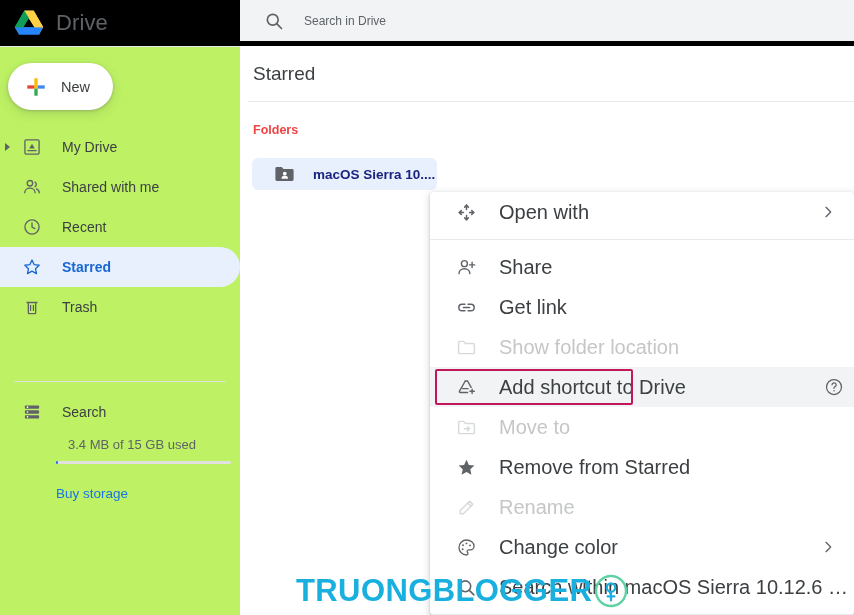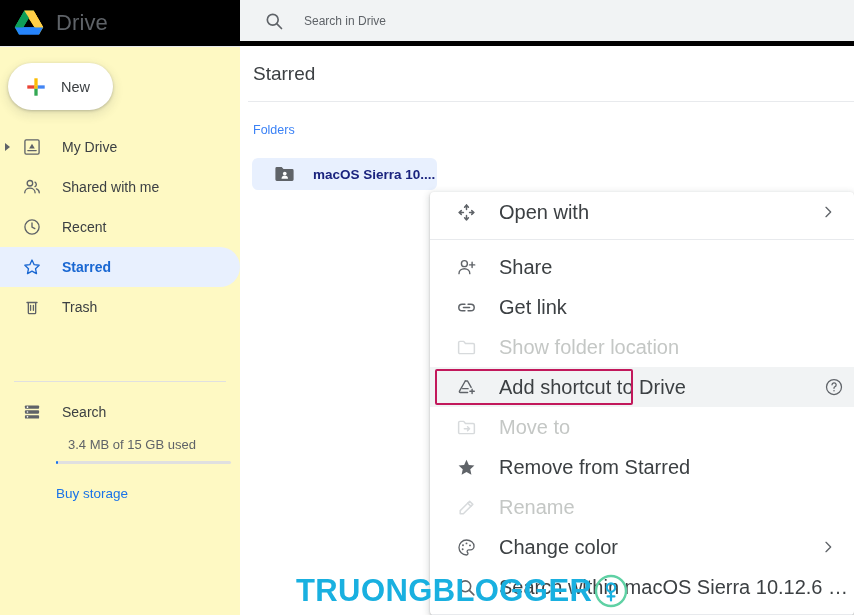--- a/index.html
+++ b/index.html
@@ -23,21 +23,21 @@
   }
   .search-ic { width:20px; height:20px; flex:0 0 auto; color:#5f6368; }
   .search-input {
     border:0; outline:0; background:transparent;
     font-family:"Liberation Sans", sans-serif; font-size:12px; color:#5f6368; width:480px;
   }
   .search-input::placeholder { color:#5f6368; opacity:1; }
   .topbar-sep { position:absolute; left:0; top:46px; width:240px; height:1px; background:#e8eaed; }
 
   
-  .sidebar { position:absolute; left:0; top:47px; width:240px; height:568px; background:#fef9c3;padding-left:28px; }
+  .sidebar { position:absolute; left:0; top:47px; width:240px; height:568px; background:#bef264;padding-left:28px; }
   .new-btn {
     position:absolute; left:8px; top:16px; width:105px; height:47px;
     background:#fff; border-radius:24px; display:flex; align-items:center; gap:14px;
     padding-left:17px; box-shadow:0 1px 3px rgba(60,64,67,.3),0 4px 8px 3px rgba(60,64,67,.09);
     cursor:pointer; border:none;
   }
   .new-label { font-size:14.5px; color:#3c4043; }
   .plus-ic { width:22px; height:22px; position:relative; flex:0 0 auto; }
 
   .navlist { position:absolute; left:0; top:80px; width:240px; }
@@ -66,21 +66,21 @@
   .storage-label { font-size:14px; color:#3c4043; }
   .storage-used { position:absolute; left:56px; top:390px; font-size:13px; color:#5f6368;margin-left:12px; }
   .storage-bar { position:absolute; left:56px; top:414px; width:175px; height:3px; background:#e0e0e0; border-radius:2px; }
   .storage-bar i { display:block; height:3px; width:2px; background:#1a73e8; border-radius:2px; }
   .buy-storage { position:absolute; left:56px; top:439px; font-size:13.5px; color:#1a73e8; cursor:pointer; }
 
   
   .main { position:absolute; left:240px; top:47px; width:614px; height:568px; background:#fff; }
   .page-title { position:absolute; left:13px; top:16px; font-size:19px; color:#3c4043; }
   .main-rule { position:absolute; left:8px; top:54px; width:606px; height:1px; background:#e8eaed; }
-  .section-label { position:absolute; left:13px; top:76px; font-size:12.5px; color:#3b82f6; font-weight:400; }
+  .section-label { position:absolute; left:13px; top:76px; font-size:12.5px; color:#ef4444; font-weight:700; }
 
   .folder-card {
     position:absolute; left:12px; top:111px; width:185px; height:32px;
     background:#e8f0fe; border-radius:6px; display:flex; align-items:center;
     padding-left:22px; gap:18px; cursor:pointer;
   }
   .folder-ic { width:21px; height:18px; flex:0 0 auto; }
   .folder-name { font-size:13.5px; color:#1a237e; font-weight:700; white-space:nowrap; overflow:hidden; }
 
   

